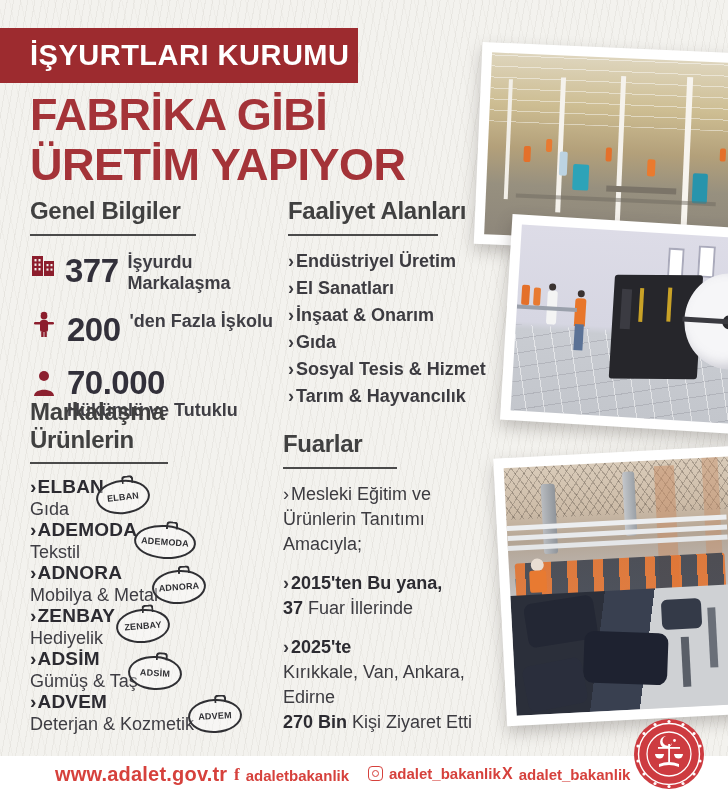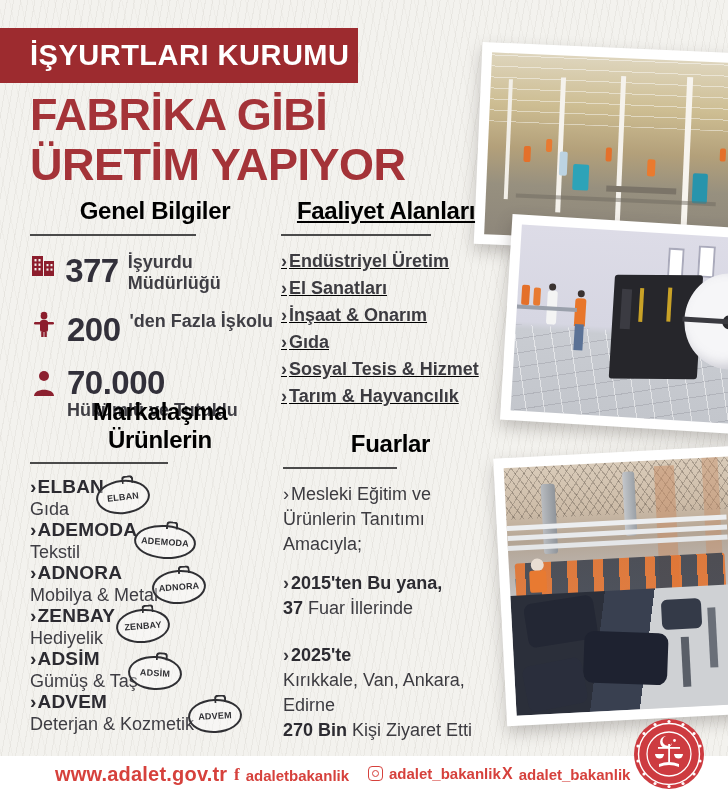--- a/index.html
+++ b/index.html
@@ -14,21 +14,21 @@
   .abs{position:absolute;}
   
   .banner{
     left:0;top:28px;width:358px;height:55px;background:#9d2b2f;
     color:#fff;font-size:29px;font-weight:800;line-height:55px;
     padding-left:30px;box-sizing:border-box;letter-spacing:.5px;z-index:3;
   }
   .headline{left:30px;top:90px;color:#a43338;font-size:45px;font-weight:800;
     line-height:1.12;letter-spacing:-.5px;z-index:3;}
   
-  .sec-title{color:#000000;font-size:24px;font-weight:800;letter-spacing:-.3px;line-height:1.15;text-align:center;}
+  .sec-title{color:#404040;font-size:24px;font-weight:800;letter-spacing:-.3px;line-height:1.15;}
   .rule{height:2px;background:#4a4a4a;margin-top:9px;}
   
   .col-left{left:30px;width:250px;z-index:3;}
   .stat{display:flex;gap:9px;}
   .stat-num{font-size:33px;font-weight:800;color:#32303a;letter-spacing:-.5px;}
   .stat-label{font-size:18px;font-weight:600;color:#3f3e44;}
   .stat-icon{width:28px;display:flex;justify-content:center;}
   
   .flist{font-size:18px;font-weight:600;color:#3c3b40;line-height:27px;}
   .flist div::before,.bullet::before{content:"›";margin-right:2px;color:#3c3b40;}
@@ -156,21 +156,21 @@
             <rect x="4.5" y="16" width="2" height="2.4"></rect>
             <rect x="8.5" y="16" width="2" height="2.4"></rect>
             <rect x="16.5" y="12" width="2" height="2.2"></rect>
             <rect x="20.5" y="12" width="2" height="2.2"></rect>
             <rect x="16.5" y="16.5" width="2" height="2.2"></rect>
             <rect x="20.5" y="16.5" width="2" height="2.2"></rect>
           </g>
         </svg>
     </span>
     <span class="stat-num">377</span>
-    <span class="stat-label">İşyurdu Müdürlüğü</span>
+    <span class="stat-label">İşyurdu Markalaşma</span>
   </div>
 
   <div class="stat" style="margin-top:17px;">
     <span class="stat-icon">
       <svg width="22" height="26" viewBox="0 0 22 26">
           <circle cx="11" cy="5" r="3.4" fill="#8c1d2c"></circle>
           <path d="M7.4 2.8 A4.2 4.2 0 0 1 14.6 2.8 Z" fill="#8c1d2c"></path>
           <rect x="7" y="9" width="8" height="12" rx="2.5" fill="#8c1d2c"></rect>
           <rect x="1" y="11" width="20" height="2.6" rx="1.3" fill="#8c1d2c"></rect>
           <rect x="8.2" y="21" width="2.4" height="5" fill="#8c1d2c"></rect>
@@ -188,21 +188,21 @@
           <path d="M2 26 C2 17.5 22 17.5 22 26 Z" fill="#8c2130"></path>
         </svg>
     </span>
     <span>
       <span class="stat-num">70.000</span>
       <div class="stat-label" style="margin-top:-2px;">Hükümlü ve Tutuklu</div>
     </span>
   </div>
 </div>
 
-<div class="abs" style="left:281px;top:197px;width:210px;z-index:3;text-decoration:underline;">
+<div class="abs" style="left:288px;top:197px;width:210px;z-index:3;">
   <div class="sec-title">Faaliyet Alanları</div>
   <div class="rule" style="width:150px;"></div>
   <div class="flist" style="margin-top:12px;">
     <div>Endüstriyel Üretim</div>
     <div>El Sanatları</div>
     <div>İnşaat &amp; Onarım</div>
     <div>Gıda</div>
     <div>Sosyal Tesis &amp; Hizmet</div>
     <div>Tarım &amp; Hayvancılık</div>
   </div>
@@ -256,21 +256,21 @@
   <div class="fu-block" style="margin-top:13px;">
     <div class="bullet">Mesleki Eğitim ve</div>
     <div>Ürünlerin Tanıtımı Amacıyla;</div>
   </div>
 
   <div class="fu-block" style="margin-top:14px;">
     <div class="bullet fu-bold">2015'ten Bu yana,</div>
     <div><span class="fu-bold">37</span><span> Fuar İllerinde</span></div>
   </div>
 
-  <div class="fu-block" style="margin-top:22px;">
+  <div class="fu-block" style="margin-top:14px;">
     <div class="bullet fu-bold">2025'te</div>
     <div>Kırıkkale, Van, Ankara, Edirne</div>
     <div><span class="fu-bold">270 Bin</span><span> Kişi Ziyaret Etti</span></div>
   </div>
 </div>
 
 <div class="abs footer">
   <a class="f-item f-site" style="left:55px;top:7px;">www.adalet.gov.tr</a>
   <a class="f-item" style="left:234px;">
     <span class="fb-ic">f</span>

